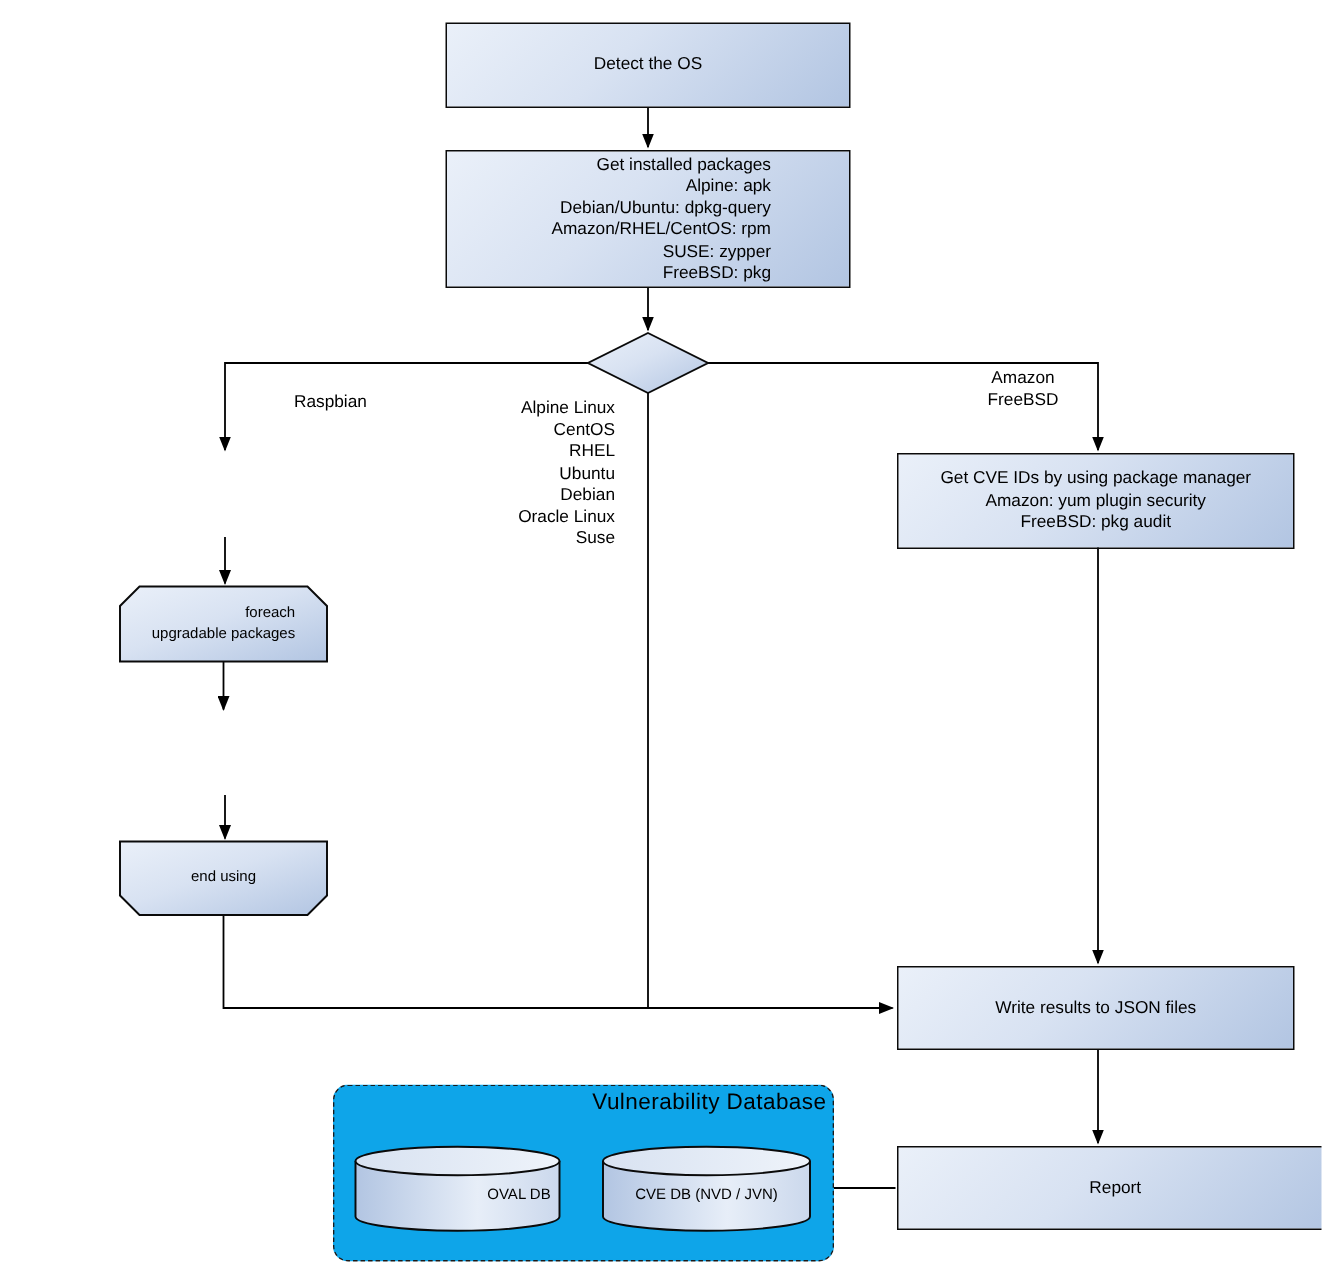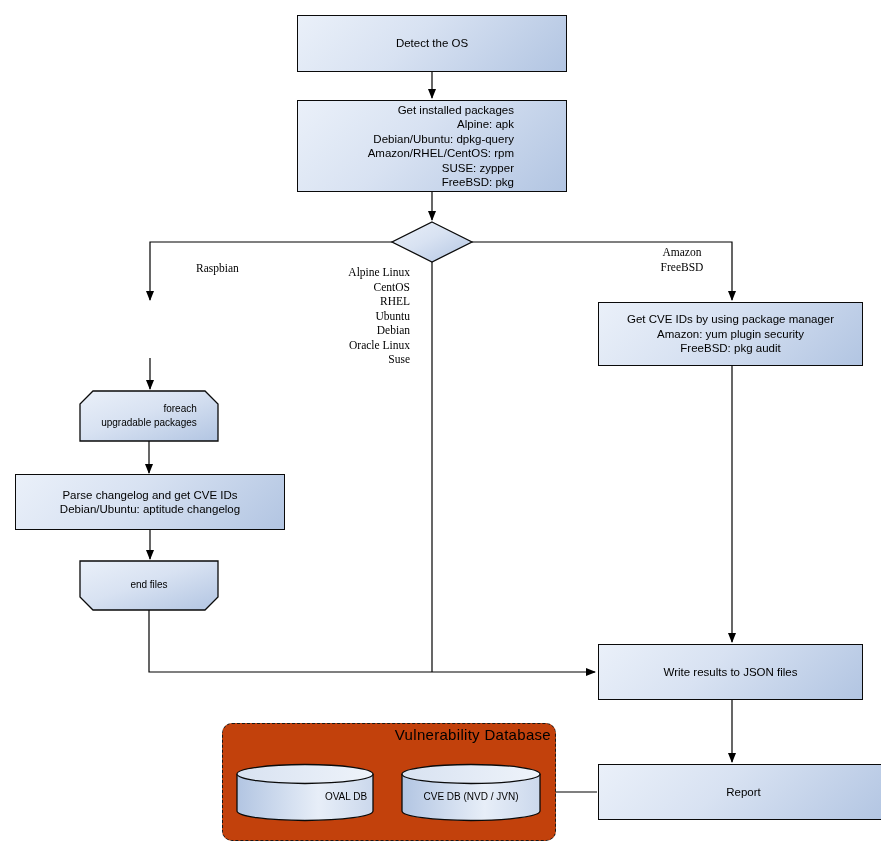--- a/index.html
+++ b/index.html
@@ -18,21 +18,21 @@
     white-space:pre-line;
   }
   .box.align-right { justify-content:flex-end; text-align:right; }
 
   .shape-label {
     position:absolute; display:flex; align-items:center; justify-content:center;
     text-align:right; font-size:10px; line-height:14.5px; white-space:pre-line;
   }
 
   .edge-label {
-    position:absolute; font-size:11.5px; line-height:14.5px; white-space:pre-line;font-family:Liberation Serif, serif;
+    position:absolute; font-size:11.5px; line-height:14.5px; white-space:pre-line;
   }
 
   #detect-os        { left:297px; top:15px;  width:270px; height:57px; }
   #get-packages     { left:297px; top:100px; width:270px; height:92px; padding-right:52px; }
   #check-upgradable { left:15px;  top:302px; width:270px; height:56px; }
   #get-cve-pm       { left:598px; top:302px; width:265px; height:64px; }
   #parse-changelog  { left:15px;  top:474px; width:270px; height:56px; }
   #write-results    { left:598px; top:644px; width:265px; height:56px; }
   #report           { left:598px; top:764px; width:291px; height:56px; }
 
@@ -41,21 +41,21 @@
   #ovaldb-label     { left:237px; top:778px; width:136px; height:38px;padding-left:41px; }
   #cvedb-label      { left:402px; top:778px; width:138px; height:38px; }
 
   #label-raspbian       { left:196px; top:261px; }
   #label-os-list        { left:300px; top:265px; width:110px; text-align:right; }
   #label-amazon-freebsd { left:639px; top:245px; width:86px; text-align:center; }
 
   #vulndb {
     position:absolute; left:222px; top:723px; width:334px; height:118px;
     box-sizing:border-box; border:1.2px dashed #1a1a1a; border-radius:10px;
-    background:#c2410c;
+    background:#0ea5e9;
     text-align:right;
   }
   #vulndb-title {
     position:absolute; top:2px; right:4px; font-size:15px; letter-spacing:0.3px;
   }
 </style>
 </head>
 <body>
 
 <div id="canvas">
@@ -124,31 +124,29 @@
 Debian/Ubuntu: dpkg-query
 Amazon/RHEL/CentOS: rpm
 SUSE: zypper
 FreeBSD: pkg</div>
 
 
   <div class="box" id="get-cve-pm">Get CVE IDs by using package manager
 Amazon: yum plugin security
 FreeBSD: pkg audit</div>
 
-  <div class="box" id="parse-changelog">Parse changelog and get  CVE IDs
-Debian/Ubuntu: aptitude changelog</div>
 
   <div class="box" id="write-results">Write results to JSON files</div>
 
   <div class="box" id="report">Report</div>
 
   <div class="shape-label" id="foreach-label">foreach
 upgradable  packages</div>
 
-  <div class="shape-label" id="endloop-label">end files</div>
+  <div class="shape-label" id="endloop-label">end using</div>
 
   <div class="shape-label" id="ovaldb-label">OVAL DB</div>
 
   <div class="shape-label" id="cvedb-label">CVE DB (NVD / JVN)</div>
 
   <div class="edge-label" id="label-raspbian">Raspbian</div>
 
   <div class="edge-label" id="label-os-list">Alpine Linux
 CentOS
 RHEL

